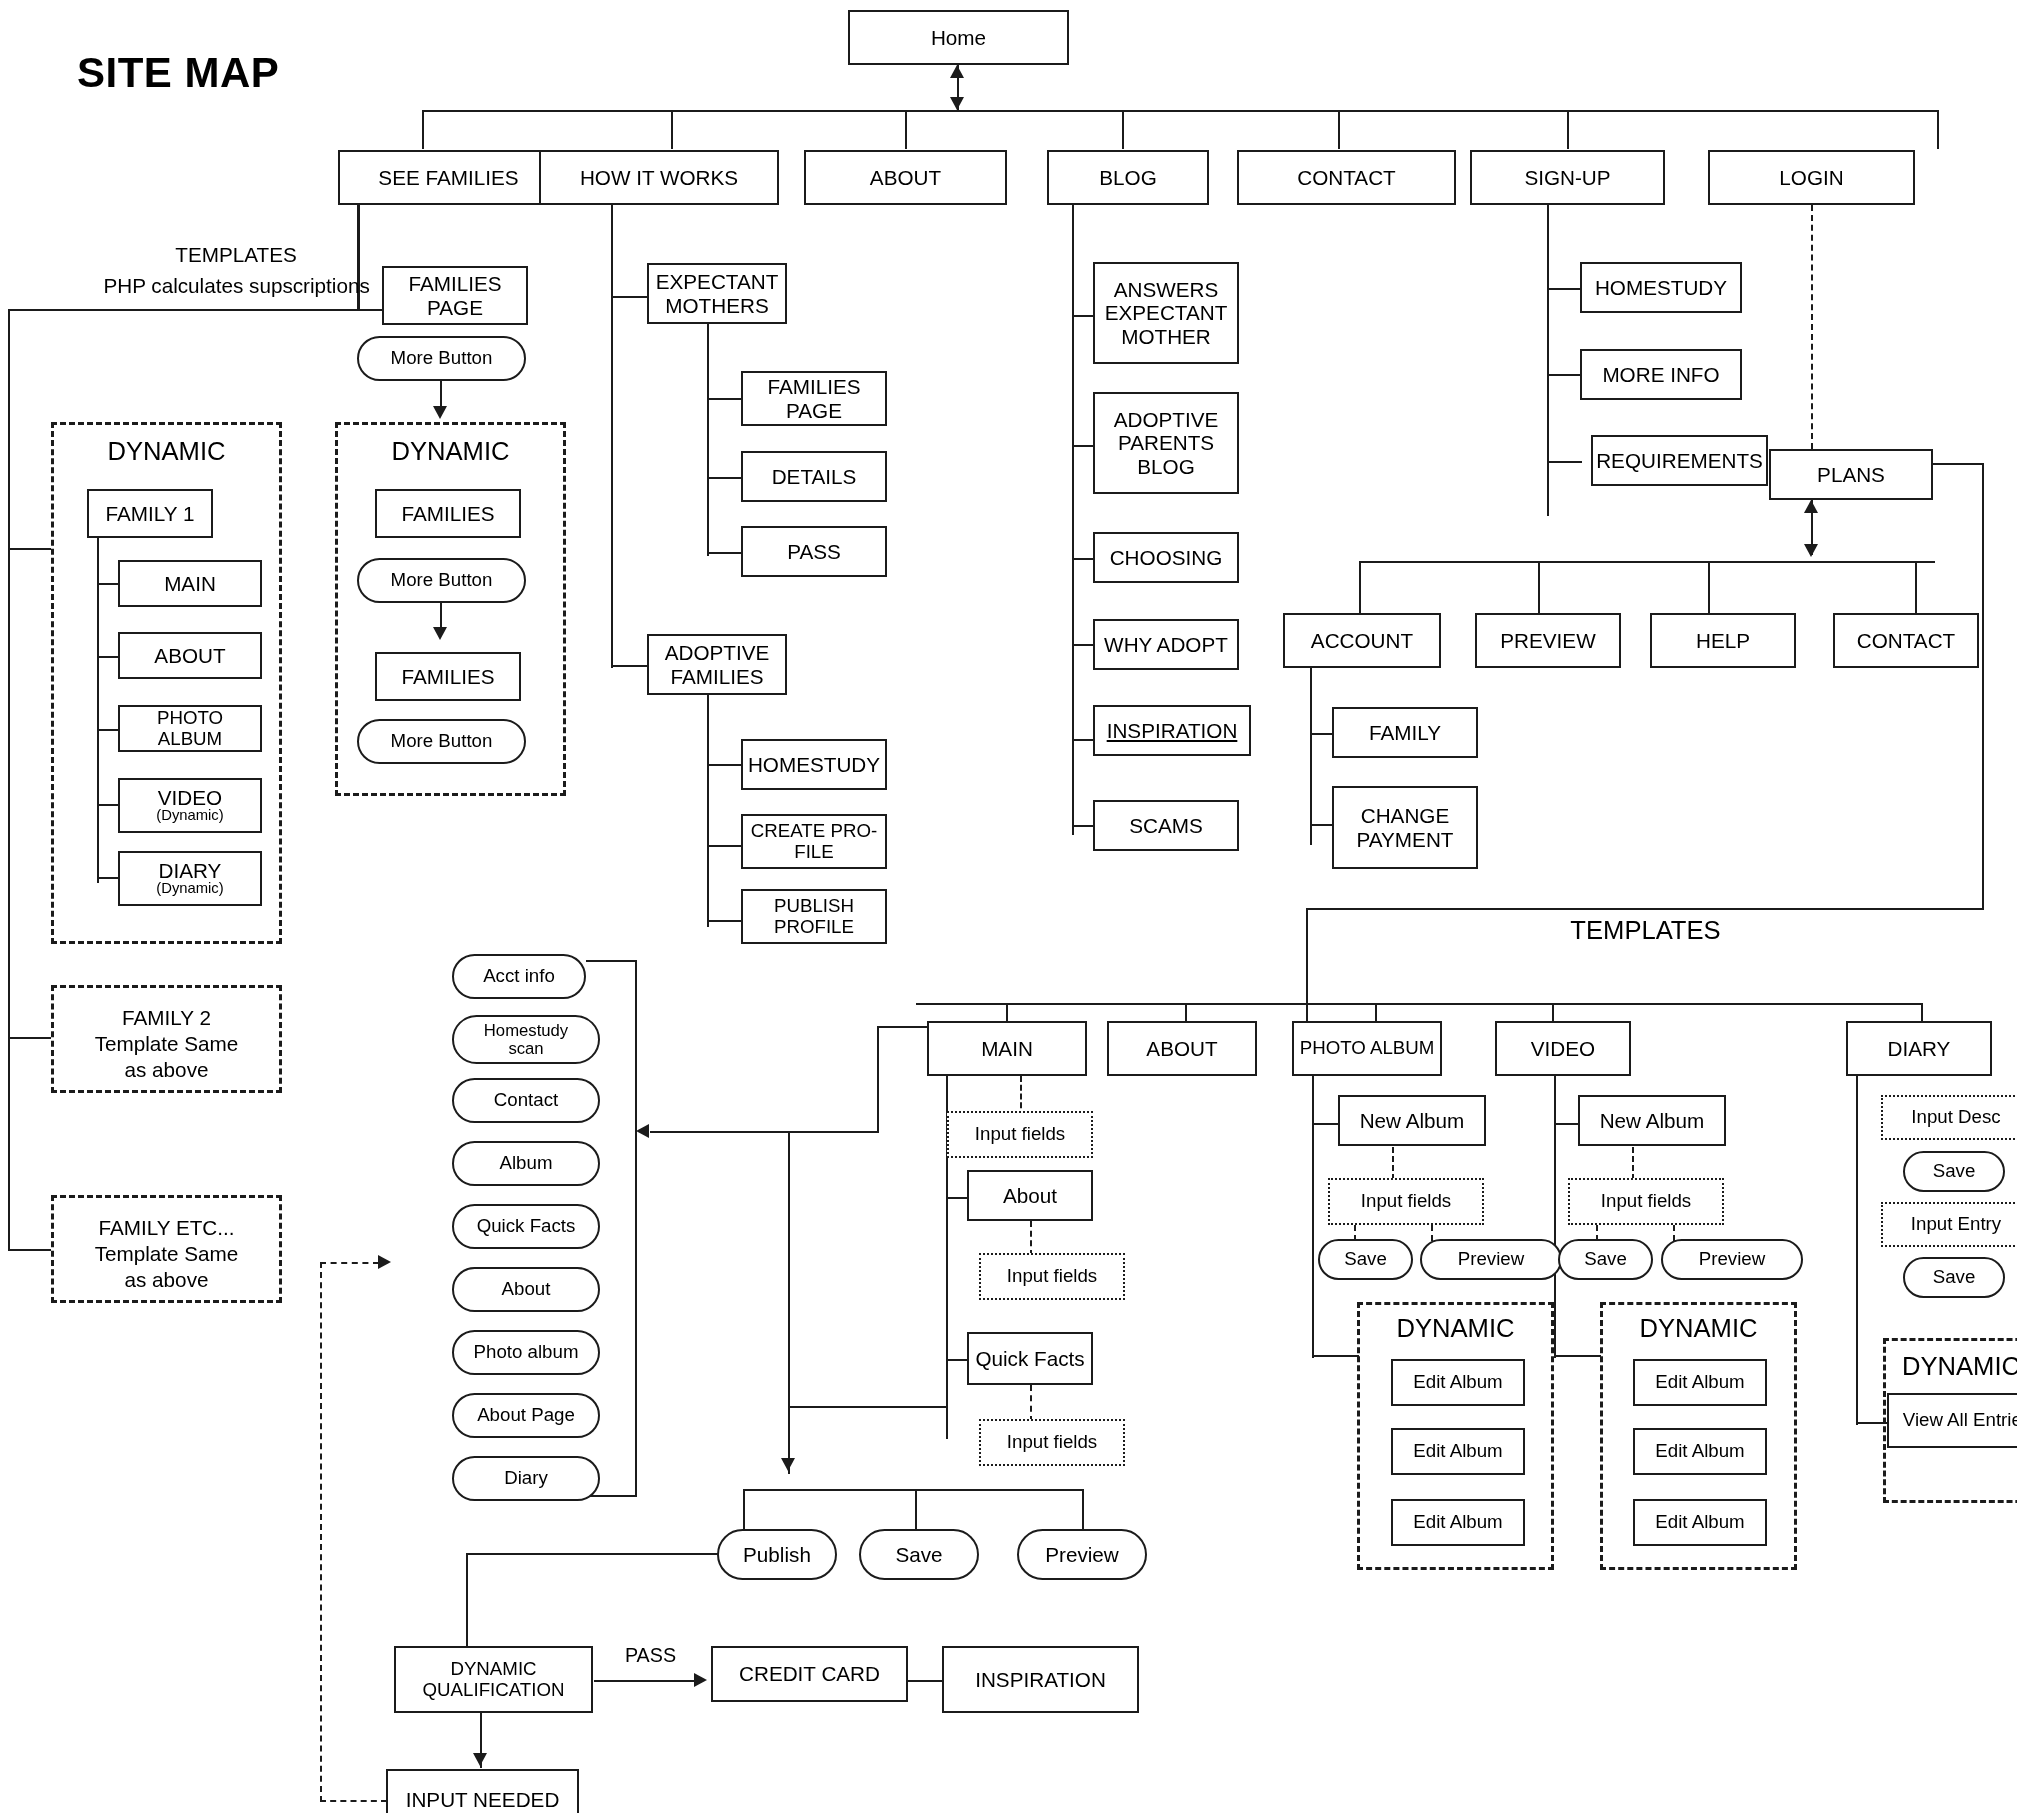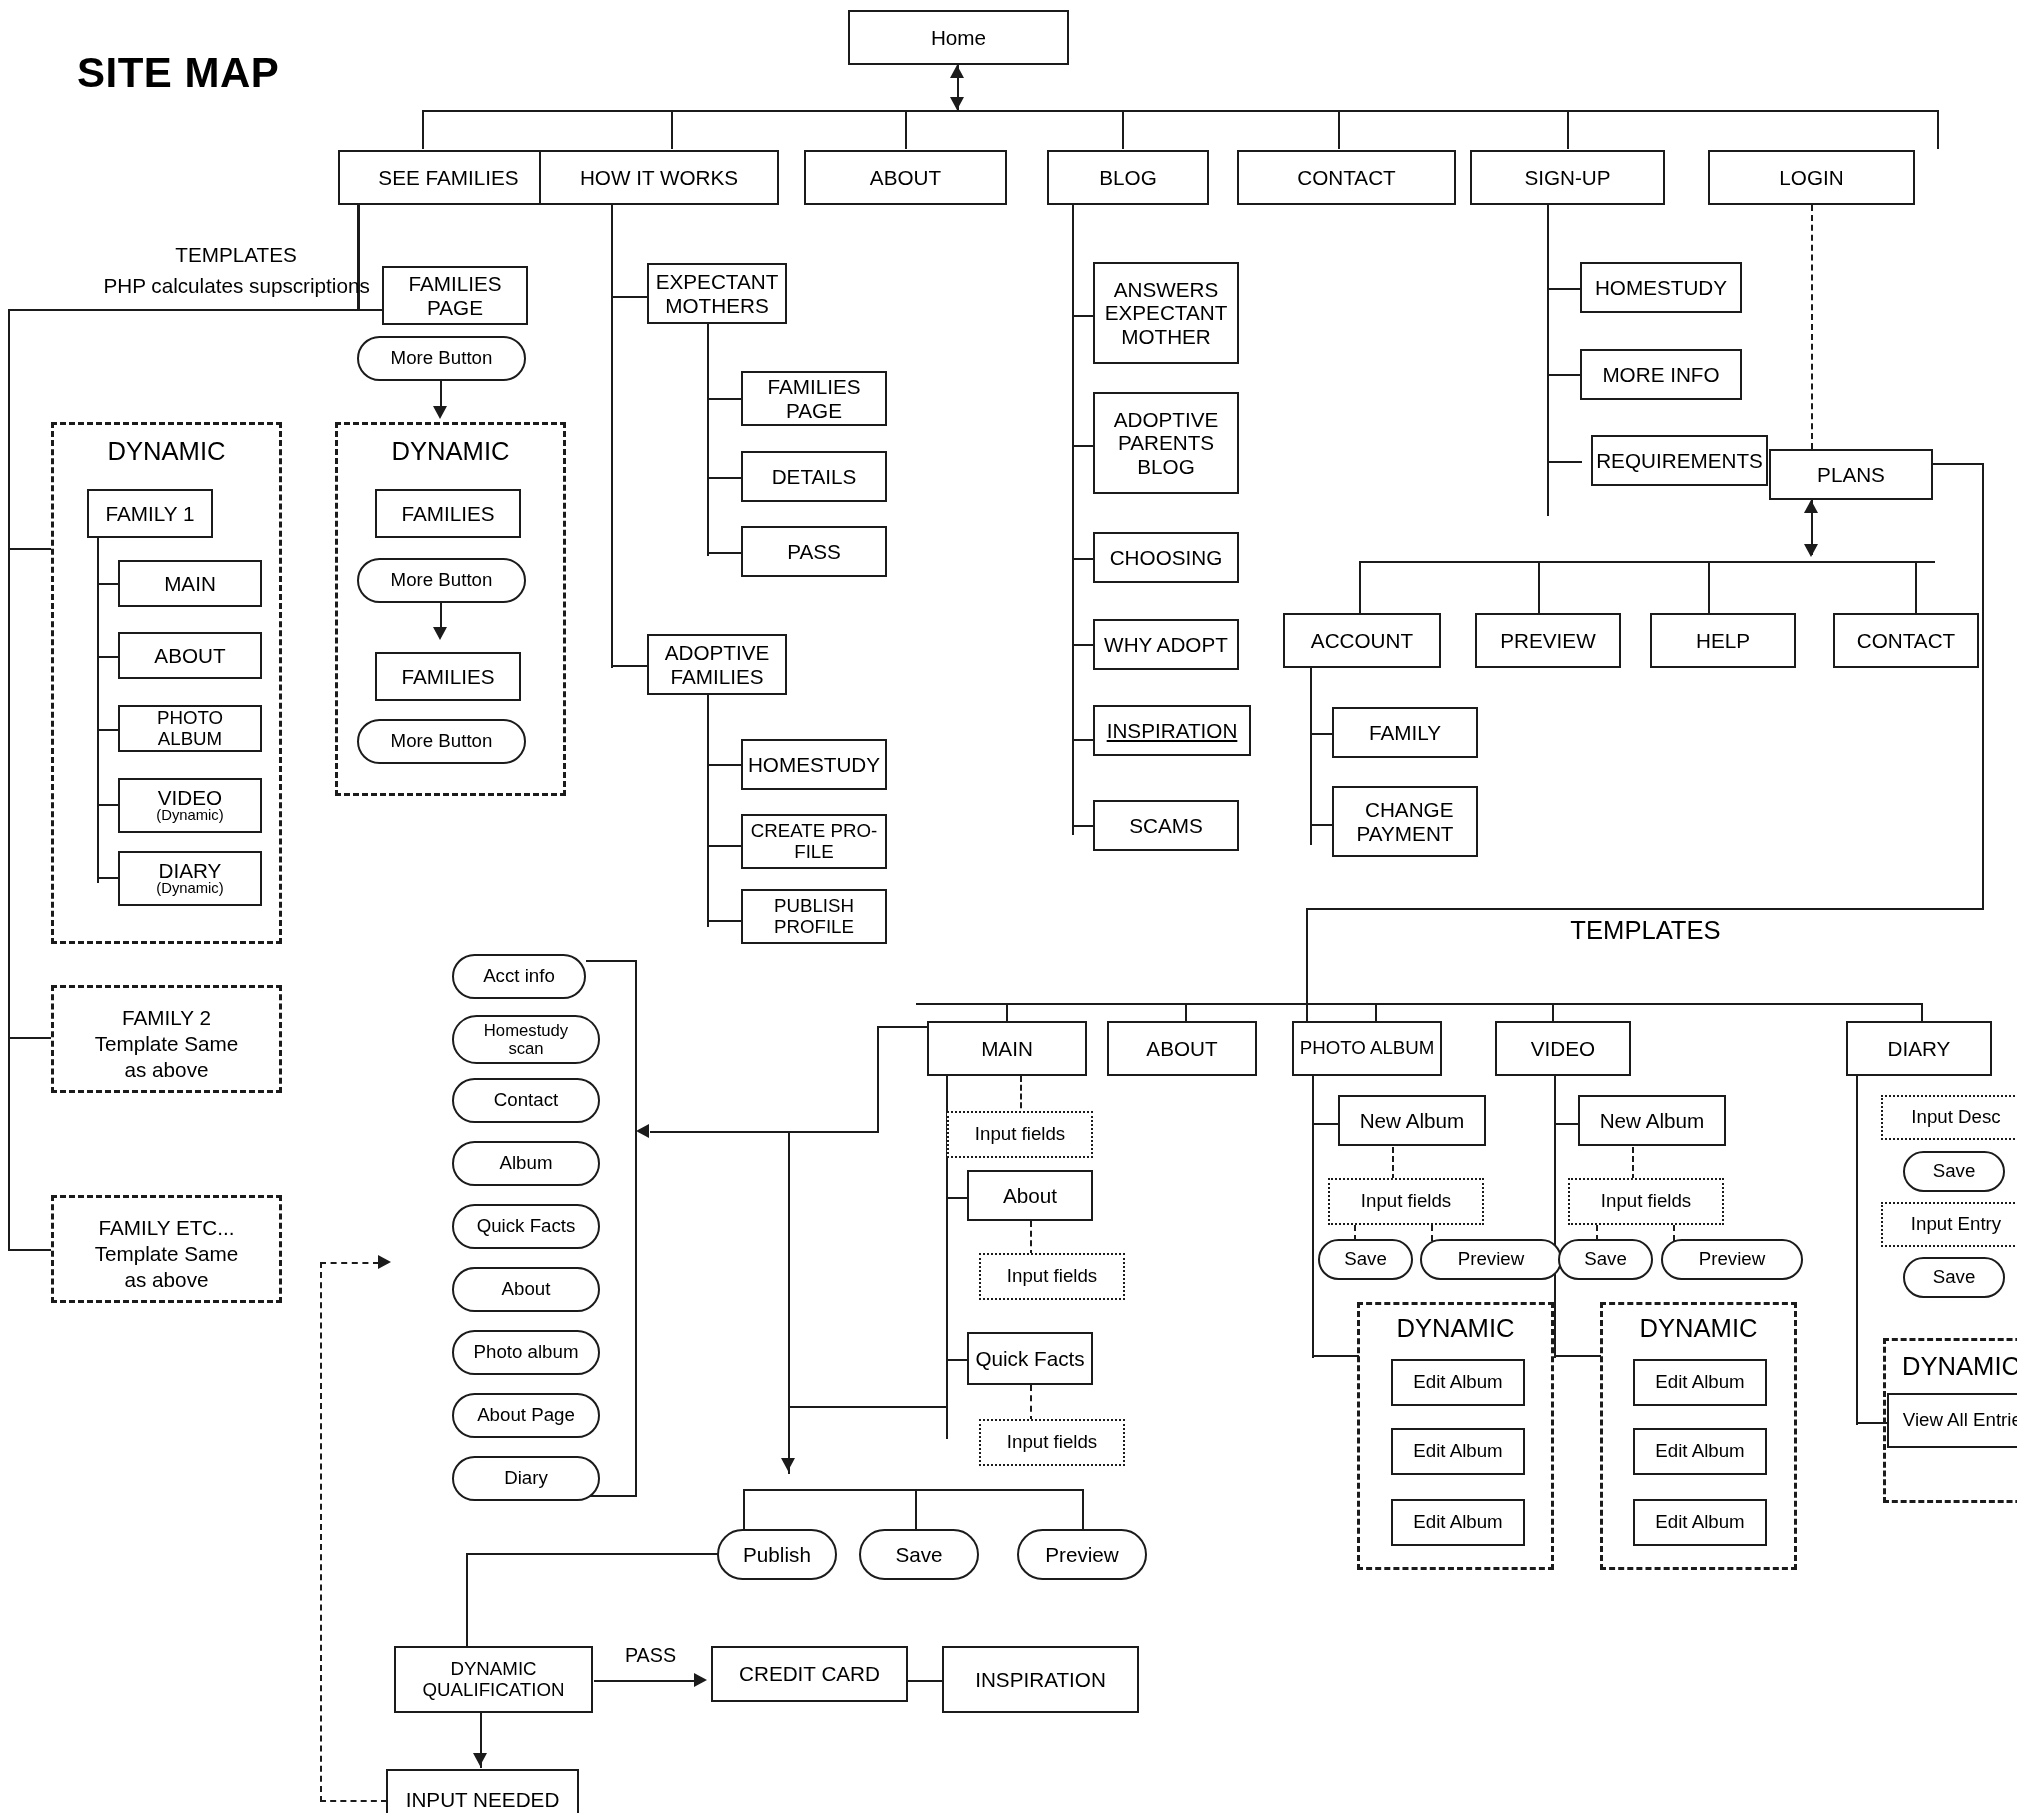--- a/index.html
+++ b/index.html
@@ -285,21 +285,21 @@
 
   <div class="node" style="left:1283px; top:613px; width:158px; height:55px;">ACCOUNT</div>
   <div class="node" style="left:1475px; top:613px; width:146px; height:55px;">PREVIEW</div>
   <div class="node" style="left:1650px; top:613px; width:146px; height:55px;">HELP</div>
   <div class="node" style="left:1833px; top:613px; width:146px; height:55px;">CONTACT</div>
 
   <div class="ln v" style="left:1310px; top:668px; height:177px;"></div>
   <div class="ln h" style="left:1310px; top:733px; width:23.6px;"></div>
   <div class="ln h" style="left:1310px; top:824px; width:23.6px;"></div>
   <div class="node" style="left:1332px; top:707px; width:146px; height:51px;">FAMILY</div>
-  <div class="node" style="left:1332px; top:786px; width:146px; height:71px;text-align:right;">CHANGE
+  <div class="node" style="left:1332px; top:786px; width:146px; height:83px;">CHANGE
 PAYMENT</div>
 
   <div class="ln v" style="left:1982px; top:463px; height:445px;"></div>
   <div class="ln h" style="left:1933px; top:463px; width:51px;"></div>
   <div class="ln h" style="left:1306px; top:908px; width:678px;"></div>
   <div class="ln v" style="left:1306px; top:908px; height:122px;"></div>
   <div class="grouplabel" style="left:1468px; top:916px; width:355px;">TEMPLATES</div>
 
   <div class="ln h" style="left:916px; top:1003px; width:1007px;"></div>
   <div class="ln v" style="left:1006px; top:1003px; height:37px;"></div>

